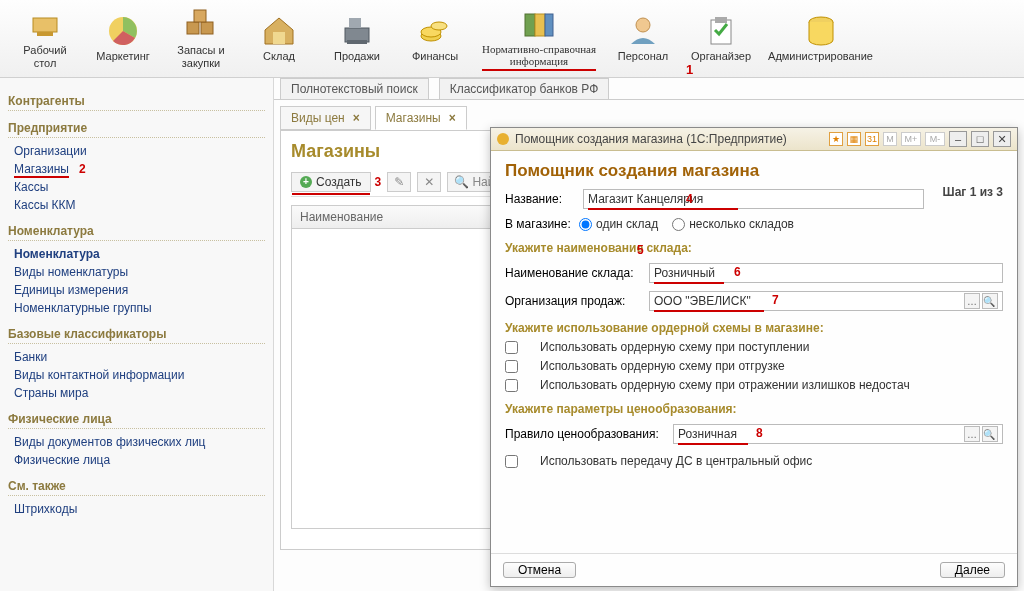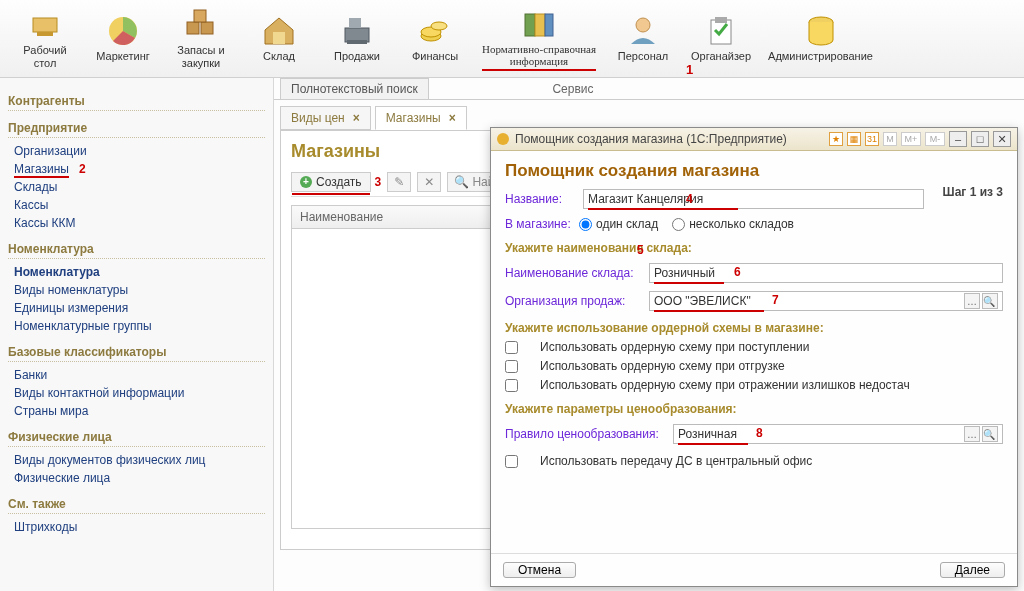--- a/index.html
+++ b/index.html
@@ -187,21 +187,21 @@
   .mt-icons { margin-left: auto; display: flex; gap: 4px; align-items: center; }
   .mt-ic { width: 14px; height: 14px; border: 1px solid #c9bd90; background: #fff; font-size: 9px; display:flex;align-items:center;justify-content:center;color:#a88;cursor:pointer; }
   .mt-ic.orange { color:#e08000; border-color:#e0a040; }
   .mt-ic.gray { color:#aaa; border-color:#ccc; }
   .mt-close { width:18px;height:16px;border:1px solid #999;background:#eee;display:flex;align-items:center;justify-content:center;font-size:11px;cursor:pointer; }
 
   .modal-body { padding: 10px 14px; flex:1; overflow-y:auto; }
   .wiz-title { color: #a16207; font-size: 17px; font-weight: bold; }
   .wiz-step { float: right; font-weight: bold; color:#444;}
   .wiz-row { display:flex; align-items:center; margin: 8px 0; gap:8px; }
-  .wiz-label { color:#6d28d9; min-width:136px; }
+  .wiz-label { color:#000000; min-width:136px; }
   .wiz-input {
     flex:1; border:1px solid #bbb; background:#fff; padding:2px 4px; height:20px;
   }
   .wiz-input.combo { display:flex; align-items:center; }
   .combo-btns { margin-left:auto; display:flex; gap:2px; }
   .combo-btn { width:16px;height:16px;border:1px solid #bbb;background:#f4f4f4;display:flex;align-items:center;justify-content:center;font-size:10px;cursor:pointer;color:#666; }
   .radio-row { display:flex; align-items:center; gap:4px; }
   input[type=radio],input[type=checkbox]{cursor:pointer;}
   .section-label { color:#a78b2c; font-weight:bold; margin-top:10px; display:block; }
   .chk-row { display:flex; align-items:center; gap:22px; margin:5px 0; }
@@ -310,21 +310,20 @@
 </div>
 <span class="red-num" style="position:absolute;left:686px;top:62px">1</span>
 
 <div class="main">
 
   <div class="sidebar" id="sidebar">
       <div class="side-header">Контрагенты</div>
       <div class="side-header">Предприятие</div>
       <div class="side-item">Организации</div>
       <div class="side-item"><span class="red-under">Магазины</span><span class="annot" style="margin-left: 10px;">2</span></div>
-      <div class="side-item">Склады</div>
       <div class="side-item">Кассы</div>
       <div class="side-item">Кассы ККМ</div>
       <div class="side-header">Номенклатура</div>
       <div class="side-item bold">Номенклатура</div>
       <div class="side-item">Виды номенклатуры</div>
       <div class="side-item">Единицы измерения</div>
       <div class="side-item">Номенклатурные группы</div>
       <div class="side-header">Базовые классификаторы</div>
       <div class="side-item">Банки</div>
       <div class="side-item">Виды контактной информации</div>
@@ -334,20 +333,21 @@
       <div class="side-item">Физические лица</div>
       <div class="side-header">См. также</div>
       <div class="side-item">Штрихкоды</div>
     </div>
 
   <div class="content">
     <div style="display:flex;flex-direction:column">
       <div class="service-title" style="align-self:center">Сервис</div>
       <div class="service-tabs" style="height:auto;margin-top:-22px">
         <div class="service-tab">Полнотекстовый поиск</div>
+        <div class="service-tab">Классификатор банков РФ</div>
       </div>
     </div>
 
     <div class="doc-tabs">
       <div class="doc-tab">
         <span>Виды цен</span>
         <span class="close-x">×</span>
       </div>
       <div class="doc-tab active">
         <span>Магазины</span>

